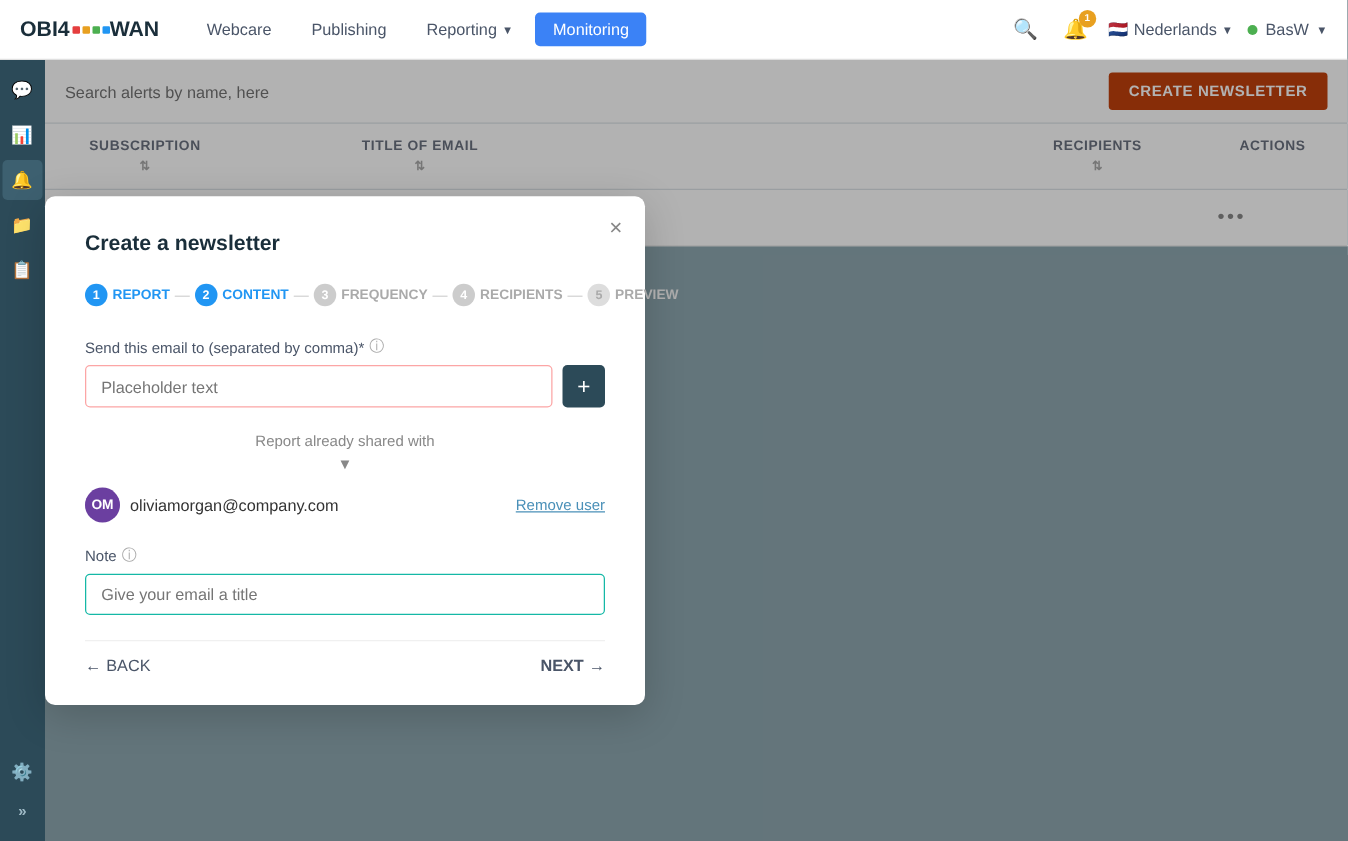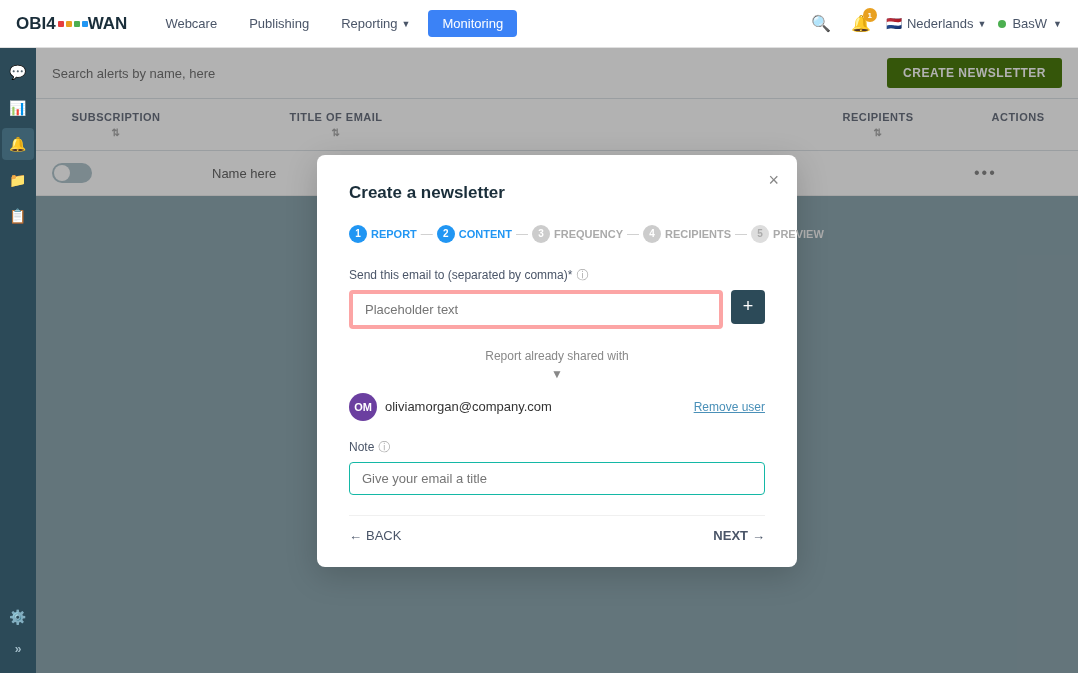--- a/index.html
+++ b/index.html
@@ -92,21 +92,21 @@
     }
     .search-input {
       flex: 1;
       border: none;
       outline: none;
       font-size: 13px;
       color: #888;
       background: transparent;
     }
     .create-btn {
-      background: #4d7c0f;
+      background: #c2410c;
       color: #fff;
       border: none;
       padding: 8px 16px;
       font-size: 12px;
       font-weight: 600;
       border-radius: 3px;
       cursor: pointer;
       white-space: nowrap;
       letter-spacing: 0.5px;
     }
@@ -181,21 +181,21 @@
     
     .three-dots { color: #888; font-size: 16px; cursor: pointer; letter-spacing: 2px; }
 
     
     .modal-overlay {
       position: absolute;
       top: 0; left: 0; right: 0; bottom: 0;
       background: rgba(0,0,0,0.3);
       display: flex;
       align-items: center;
-      justify-content: center;
+      justify-content: flex-start;
       z-index: 100;
     }
     .modal {
       background: #fff;
       border-radius: 8px;
       width: 480px;
       padding: 28px 32px 24px;
       position: relative;
       box-shadow: 0 8px 32px rgba(0,0,0,0.18);
     }
@@ -256,21 +256,21 @@
     }
     .info-icon { color: #aaa; font-size: 12px; cursor: help; }
 
     .email-input-row {
       display: flex;
       gap: 8px;
       margin-bottom: 20px;
     }
     .email-input {
       flex: 1;
-      border: 4px solid #fca5a5;
+      border: 1px solid #fca5a5;
       border-radius: 4px;
       padding: 8px 12px;
       font-size: 13px;
       color: #aaa;
       outline: none;
     }
     .add-btn {
       width: 34px; height: 34px;
       background: #2c4a58;
       color: #fff;

